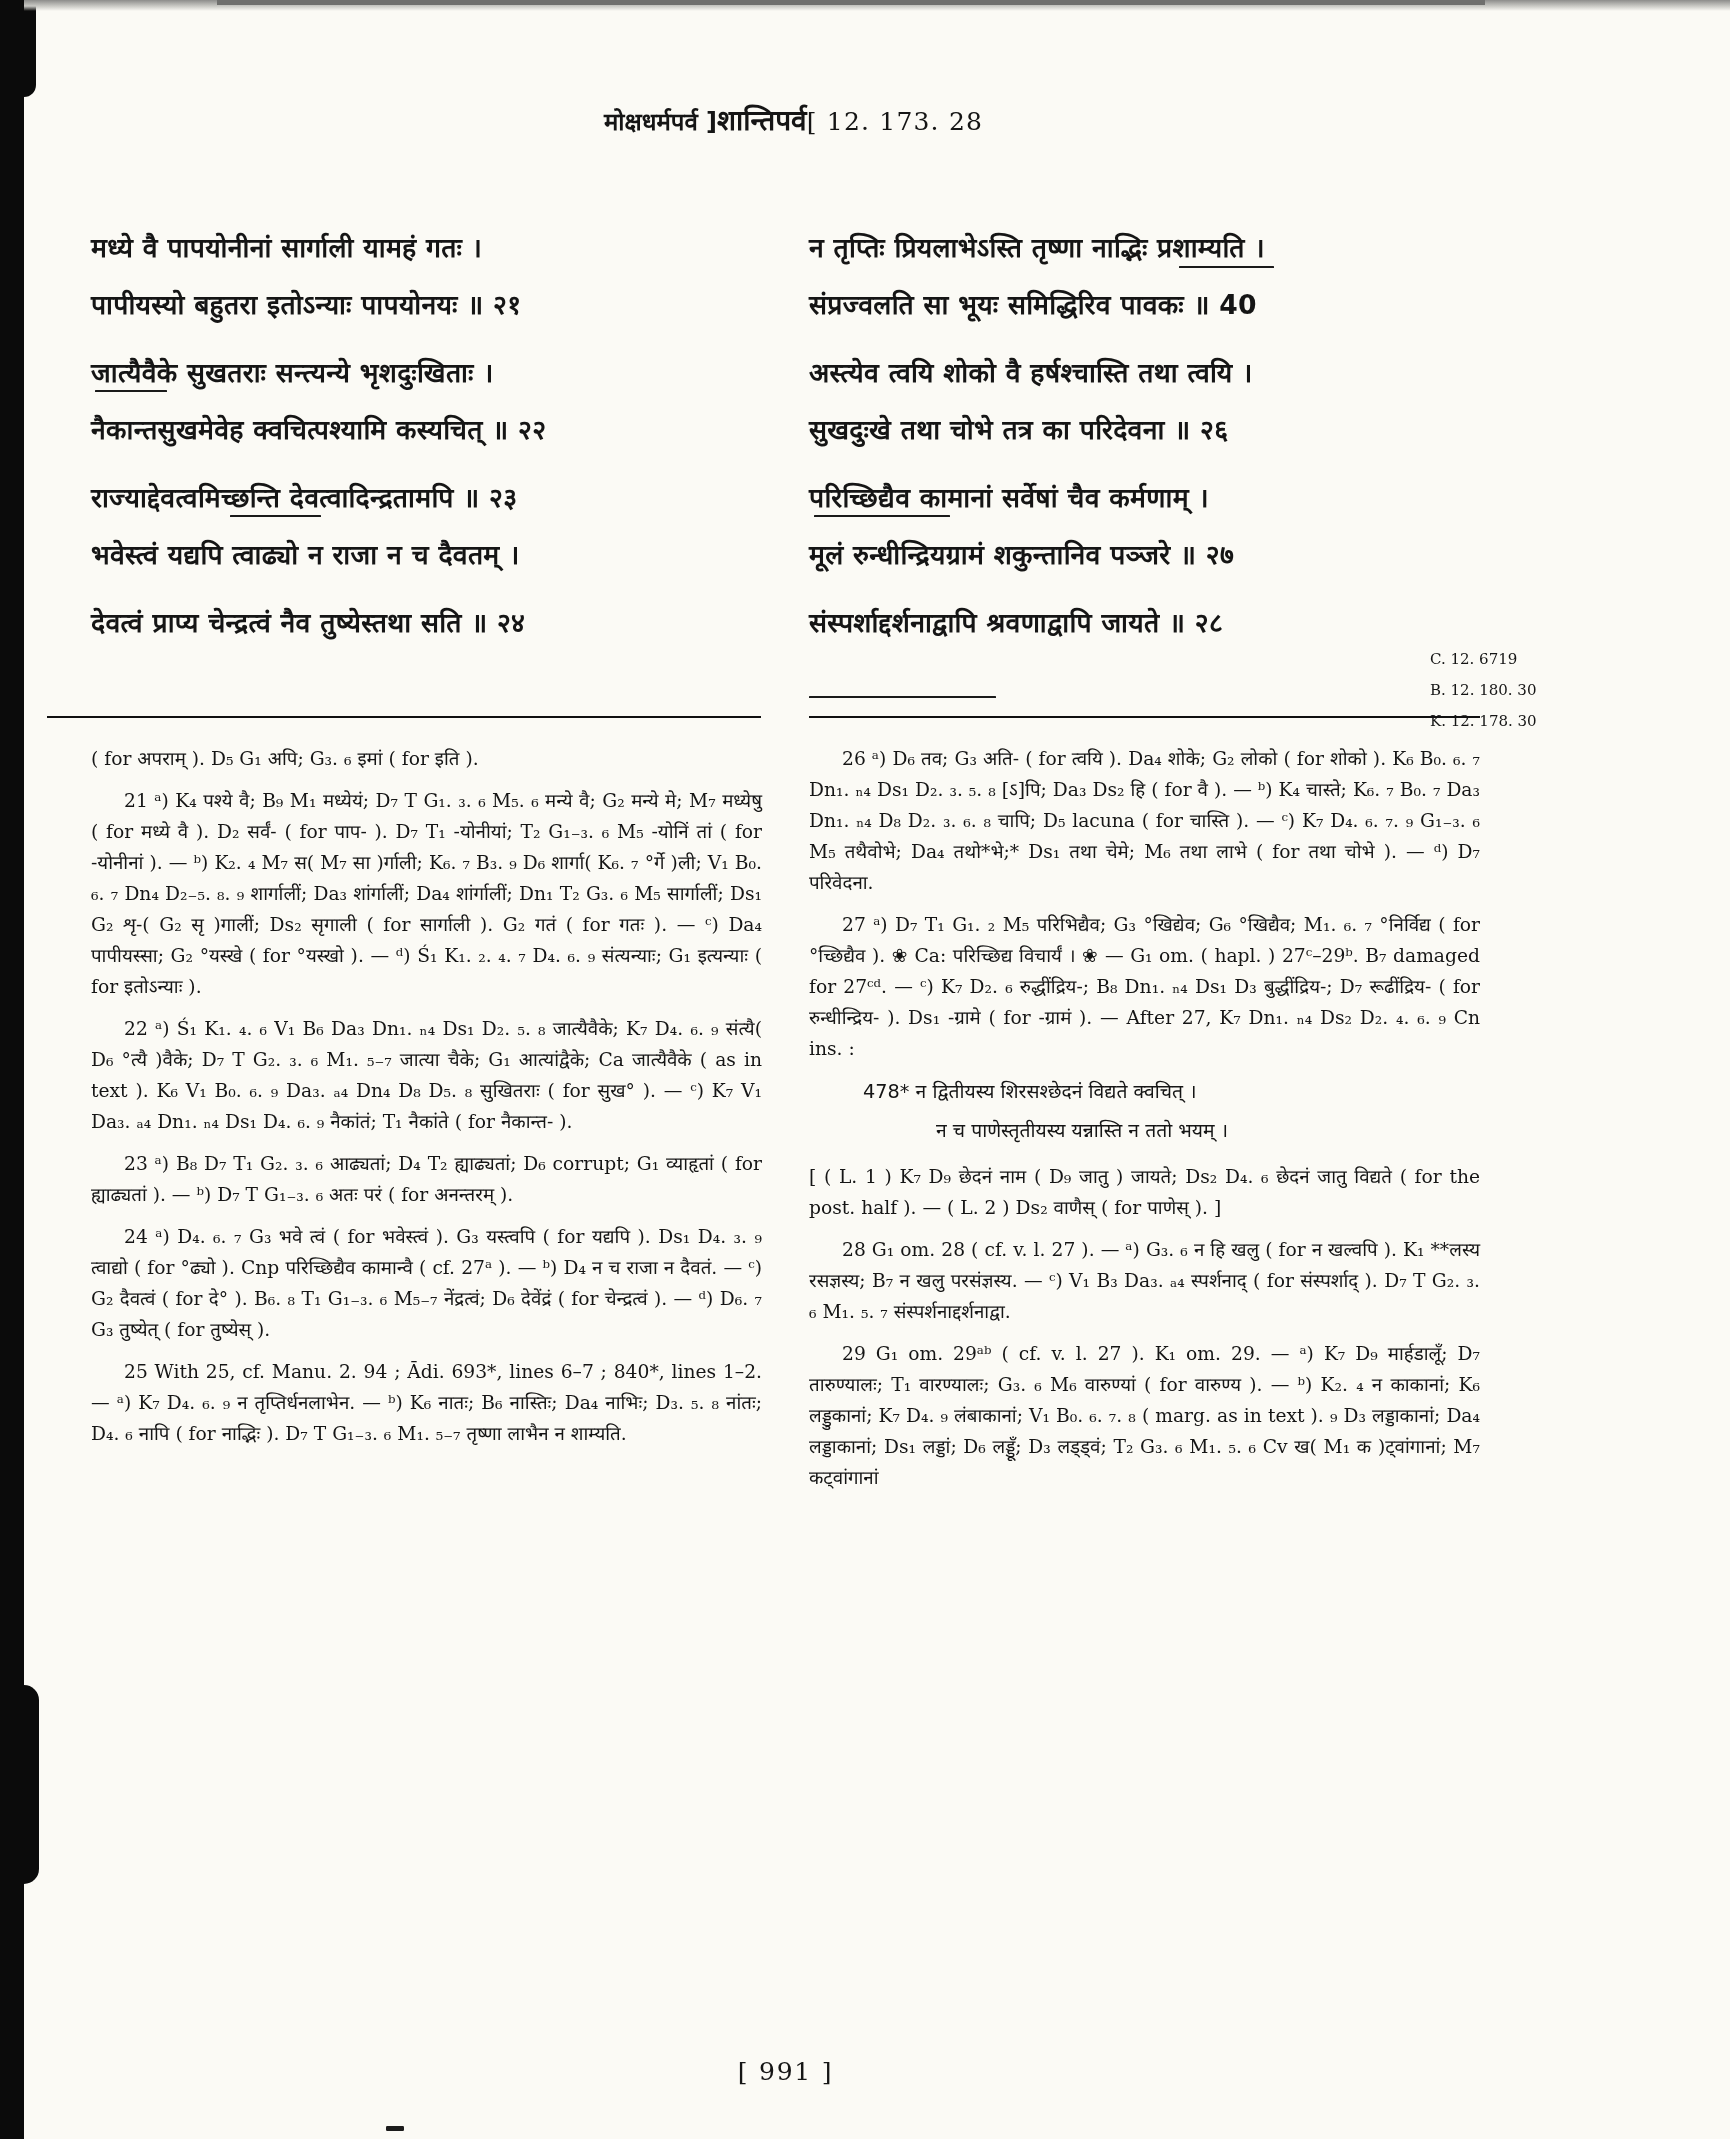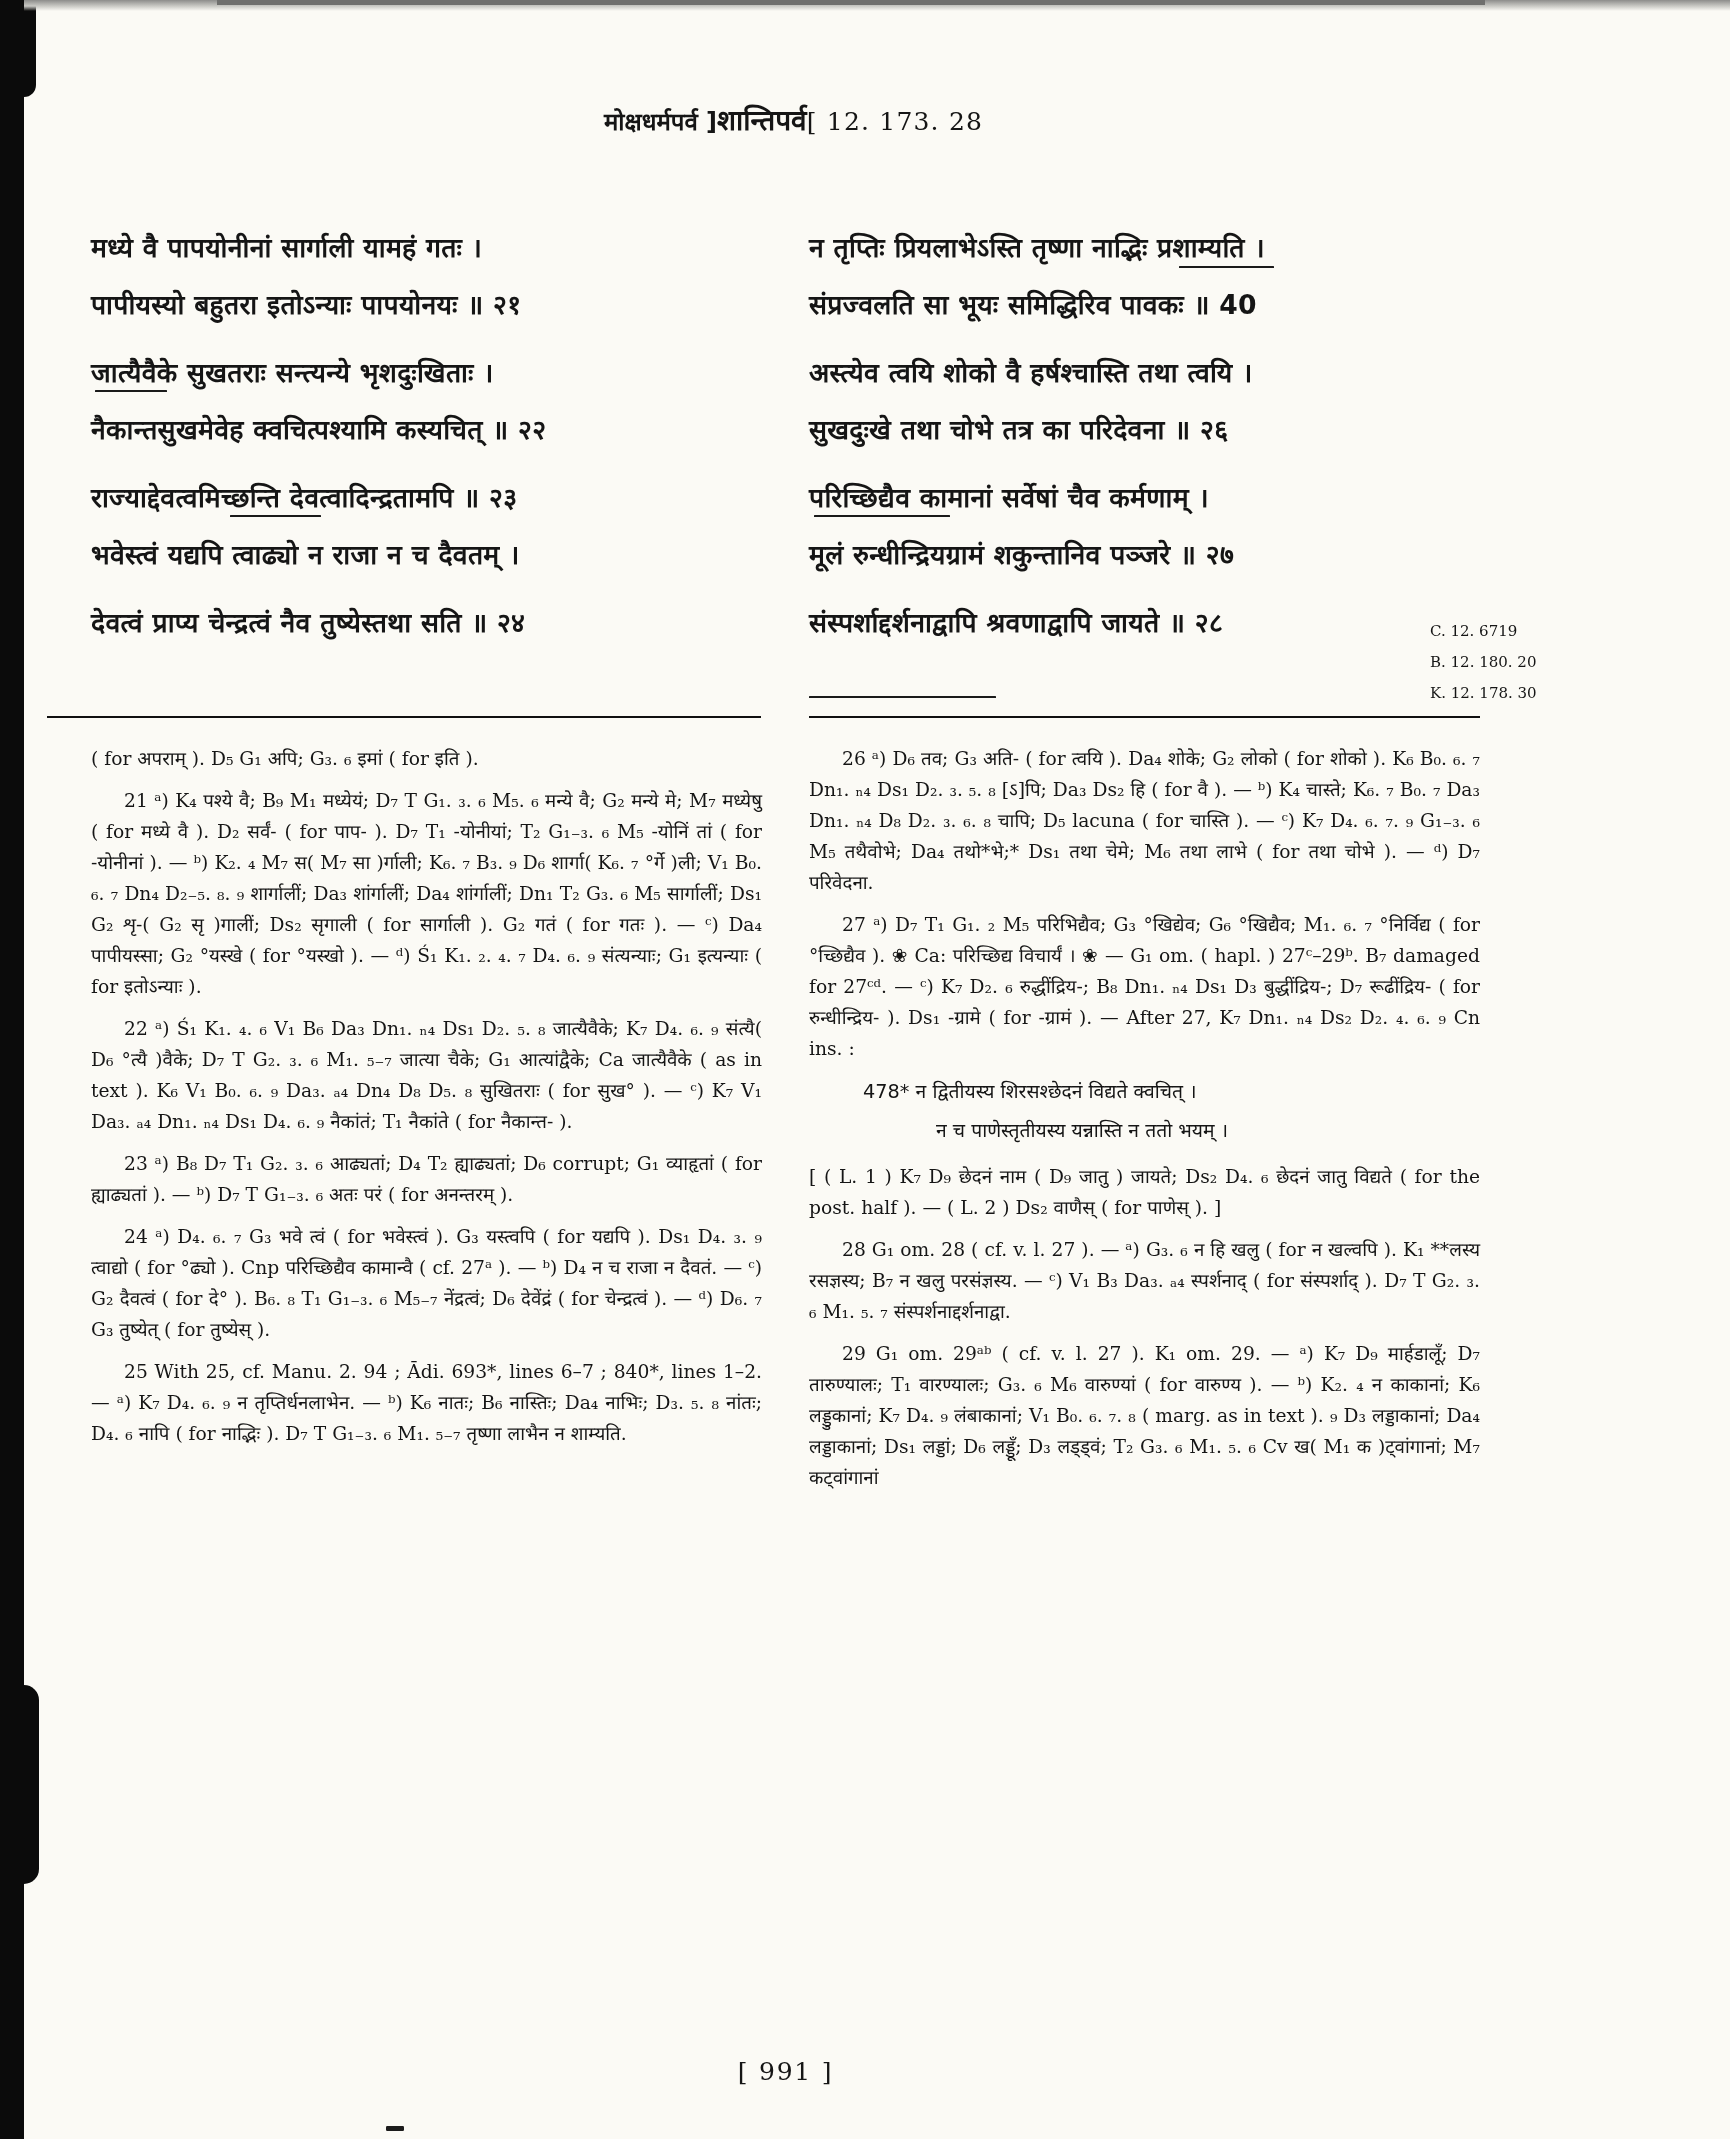--- a/index.html
+++ b/index.html
@@ -68,21 +68,21 @@
     position: absolute; height: 1.8px; background: #1a1a1a; border-radius: 0.6px;
   }
   .um-l3 { top: 171px; left: 3.6px;   width: 72px; }
   .um-l5 { top: 296px; left: 139px; width: 91px; }
   .um-r1 { top: 47px;  left: 370px; width: 95px; }
   .um-r5 { top: 296px; left: 4.8px;   width: 136px; }
   .um-r8 { top: 477px; left: 0;     width: 187px; }
 
   
   .margin-refs {
-    position: absolute; left: 1430px; top: 616px;
+    position: absolute; left: 1430px; top: 644px;
     font-size: 15px; line-height: 31px; white-space: nowrap;
   }
 
   
   .rule { position: absolute; height: 1.8px; background: #101010; }
   .rule-left  { top: 716px; left: 47px;   width: 714px; }
   .rule-right { top: 716px; left: 809px; width: 671px; }
 
   
   .apparatus {
@@ -148,21 +148,21 @@
       <div class="verse-line">मूलं रुन्धीन्द्रियग्रामं शकुन्तानिव पञ्जरे ॥ २७</div>
       <div class="verse-line">संस्पर्शाद्दर्शनाद्वापि श्रवणाद्वापि जायते ॥ २८</div>
       <span class="u-mark um-r1"></span>
       <span class="u-mark um-r5"></span>
       <span class="u-mark um-r8"></span>
     </div>
   </section>
 
   <aside class="margin-refs">
     <div>C. 12. 6719</div>
-    <div>B. 12. 180. 20</div>
+    <div>B. 12. 180. 30</div>
     <div>K. 12. 178. 30</div>
   </aside>
 
   <div class="rule rule-left"></div>
   <div class="rule rule-right"></div>
 
   <section class="apparatus">
     <div class="acol">
       <p class="app continuation">( for अपराम् ). D₅ G₁ अपि; G₃. ₆ इमां ( for इति ).</p>
       <p class="app entry">21 ᵃ) K₄ पश्ये वै; B₉ M₁ मध्येयं; D₇ T G₁. ₃. ₆ M₅. ₆ मन्ये वै; G₂ मन्ये मे; M₇ मध्येषु ( for मध्ये वै ). D₂ सर्वं- ( for पाप- ). D₇ T₁ -योनीयां; T₂ G₁₋₃. ₆ M₅ -योनिं तां ( for -योनीनां ). — ᵇ) K₂. ₄ M₇ स( M₇ सा )र्गाली; K₆. ₇ B₃. ₉ D₆ शार्गा( K₆. ₇ °र्गे )ली; V₁ B₀. ₆. ₇ Dn₄ D₂₋₅. ₈. ₉ शार्गालीं; Da₃ शांर्गालीं; Da₄ शांर्गालीं; Dn₁ T₂ G₃. ₆ M₅ सार्गालीं; Ds₁ G₂ शृ-( G₂ सृ )गालीं; Ds₂ सृगाली ( for सार्गाली ). G₂ गतं ( for गतः ). — ᶜ) Da₄ पापीयस्सा; G₂ °यस्खे ( for °यस्खो ). — ᵈ) Ś₁ K₁. ₂. ₄. ₇ D₄. ₆. ₉ संत्यन्याः; G₁ इत्यन्याः ( for इतोऽन्याः ).</p>

